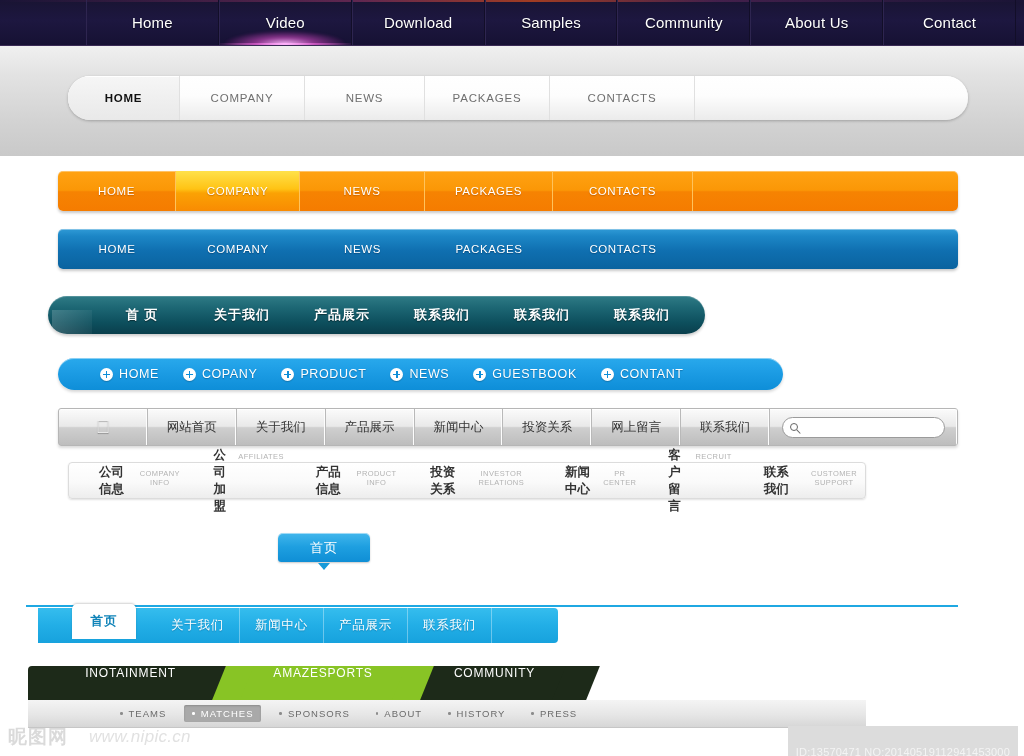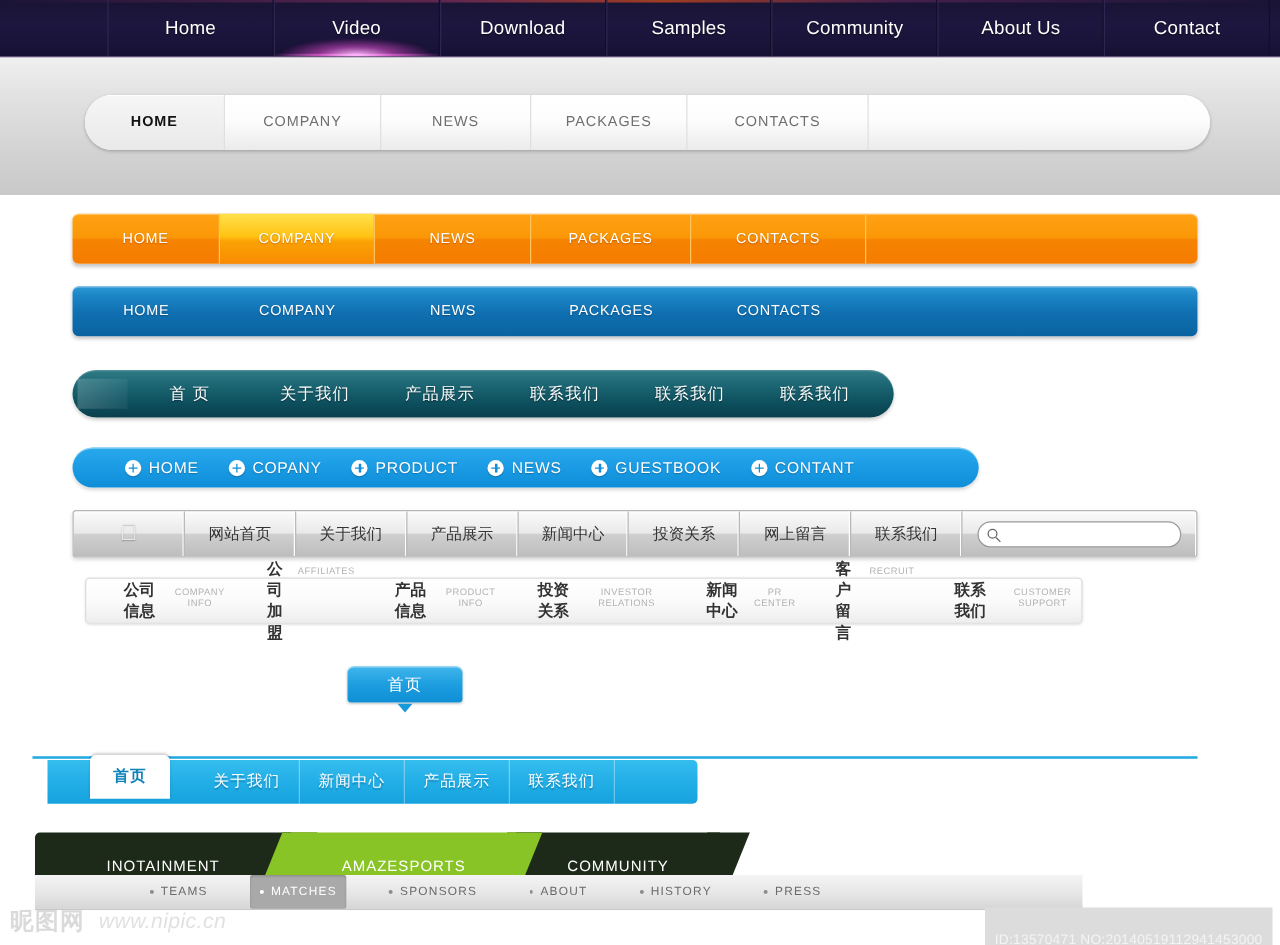--- a/index.html
+++ b/index.html
@@ -115,25 +115,25 @@
     color:#fff; font-size:11.5px; letter-spacing:.6px;
     text-shadow: 0 1px 1px rgba(0,50,90,.5); cursor:pointer;
   }
   .bluebar .bw1{ width:118px;} .bluebar .bw2{ width:124px;}
   .bluebar .bw3{ width:125px;} .bluebar .bw4{ width:128px;}
   .bluebar .bw5{ width:140px;}
   .bluebar .filler{ flex:1; cursor:default; }
 
   
   .tealbar{
-    position:absolute; left:58px; top:296px; width:657px; height:38px;
+    position:absolute; left:48px; top:296px; width:657px; height:38px;
     border-radius:19px;
     background: linear-gradient(to bottom,#2f7b86 0%, #1d6774 30%, #0d4f5d 70%, #0a3f4c 100%);
     box-shadow: 0 2px 3px rgba(0,0,0,.2), inset 0 1px 0 rgba(255,255,255,.18);
-    display:flex; align-items:center; overflow:hidden;
+    display:flex; align-items:flex-end; overflow:hidden;font-weight:bold;
   }
   .teal-deco{
     width:40px; height:24px; margin-left:4px;
     background: linear-gradient(to right, rgba(255,255,255,.18), rgba(255,255,255,.05));
   }
   .tealbar .titem{
     color:#ffffff; font-size:13px; letter-spacing:1px;
     display:flex; align-items:center; justify-content:center;
     height:100%; cursor:pointer;
     text-shadow: 0 1px 1px rgba(0,0,0,.45);
@@ -267,21 +267,21 @@
     display:flex; align-items:center; justify-content:center;
     color:#0f83b8; font-size:12.5px; font-weight:bold; letter-spacing:1px; cursor:pointer;
   }
 
   
   .darkbar{
     position:absolute; left:28px; top:666px; width:548px; height:34px;
     display:flex; align-items:stretch;
   }
   .dk{
-    position:relative; display:flex; align-items:flex-end; justify-content:center;
+    position:relative; display:flex; align-items:flex-start; justify-content:center;
     color:#fff; font-size:12px; letter-spacing:.8px; cursor:pointer;
   }
   .dk1{ width:205px; background:#1d2a19; border-radius:4px 0 0 0; }
   .dk1::after{
     content:""; position:absolute; right:-14px; top:0; width:28px; height:100%;
     background:#1d2a19; transform: skewX(-22deg); z-index:0;
   }
   .dk1 span{ position:relative; z-index:2; }
   .dk2{ width:180px; background:#88c425; z-index:1; }
   .dk2::before{
@@ -301,37 +301,37 @@
   .dk3::after{
     content:""; position:absolute; right:-17px; top:0; width:34px; height:100%;
     background:#1d2a19; transform: skewX(-22deg);
   }
   .dk3 span{ position:relative; z-index:2; }
 
   .subnav{
     position:absolute; left:28px; top:700px; width:838px; height:28px;
     background: linear-gradient(to bottom,#f4f4f4 0%, #e6e6e6 55%, #d6d6d6 100%);
     border-bottom:1px solid #c6c6c6;
-    display:flex; padding-left:84px; gap:26px;
+    display:flex; align-items:center; padding-left:84px; gap:10px;
   }
   .subitem{
     display:flex; align-items:center; gap:6px;
     font-size:9.5px; color:#6a6a6a; letter-spacing:1px; cursor:pointer;
     padding:3px 8px; border-radius:2px;
   }
   .subitem.active{
     background:#a9a9a9; color:#ffffff;
     box-shadow: inset 0 1px 2px rgba(0,0,0,.18);
   }
   .dot{ width:2.5px; height:2.5px; background:#8c8c8c; border-radius:50%; }
   .subitem.active .dot{ background:#fff; }
 
   
   .wm{
-    position:absolute; left:8px; top:724px; display:flex; align-items:center; gap:11px;
+    position:absolute; left:8px; top:724px; display:flex; align-items:center; gap:21px;
     opacity:.55;
   }
   .wm-cn{
     font-size:19px; color:#bdbdbd; font-weight:bold; letter-spacing:1px;
     font-family:"DejaVu Sans", sans-serif;
   }
   .wm-url{ font-size:17px; color:#c9c9c9; font-style:italic; letter-spacing:.3px; }
   .idtag{
     position:absolute; right:6px; top:726px;
     background:#dcdcdc; color:#f4f4f4; font-size:11px; letter-spacing:.2px;

